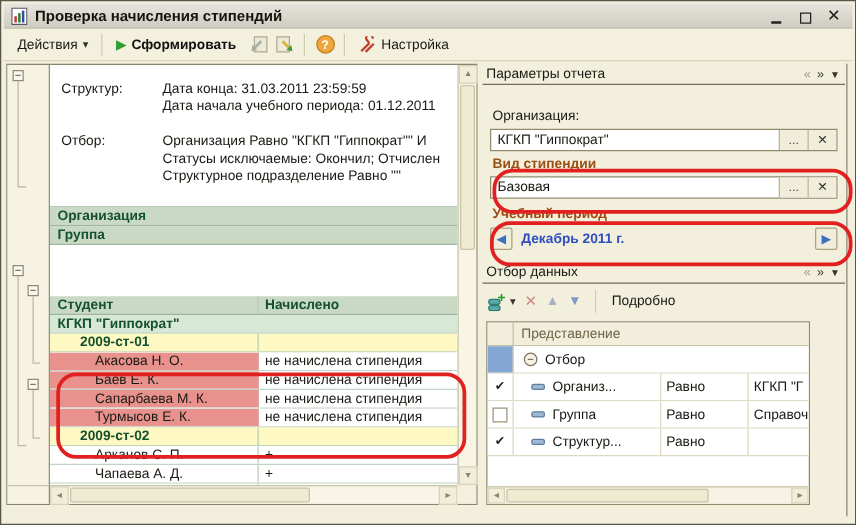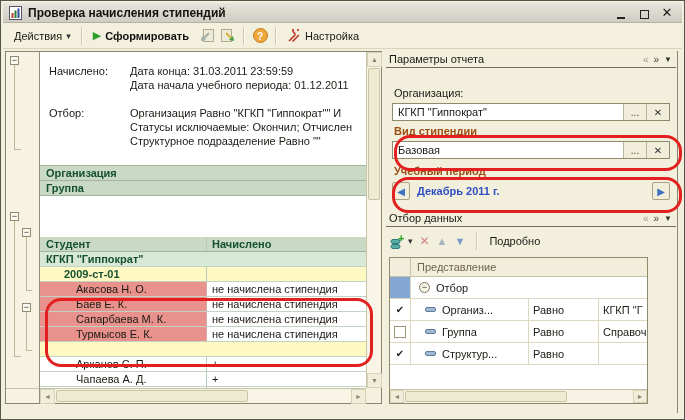--- a/index.html
+++ b/index.html
@@ -209,21 +209,21 @@
 
       <div class="exp" style="left:16px;top:251px;">−</div>
       <div class="tline" style="left:20px;top:260px;width:1px;height:39px;"></div>
       <div class="tline" style="left:21px;top:298px;width:5px;height:1px;"></div>
     </div>
 
     <div class="report">
 
       <div class="params">
         <div class="pline">
-            <span class="plabel">Начислено:</span>
+            <span class="plabel">Структур:</span>
             <span class="pvalue">Дата конца: 31.03.2011 23:59:59</span>
           </div>
         <div class="pline">
             <span class="plabel"></span>
             <span class="pvalue">Дата начала учебного периода: 01.12.2011</span>
           </div>
         <div class="pline">
             <span class="plabel"></span>
           </div>
         <div class="pline">
@@ -264,20 +264,21 @@
         <div class="rrow r-stud">
           <span class="cname alert">Сапарбаева М. К.</span>
           <span class="cval">не начислена стипендия</span>
         </div>
         <div class="rrow r-stud">
           <span class="cname alert">Турмысов Е. К.</span>
           <span class="cval">не начислена стипендия</span>
         </div>
 
         <div class="rrow r-grp">
+          <span class="cname">2009-ст-02</span>
             <span class="cval"></span>
         </div>
         <div class="rrow r-stud">
           <span class="cname">Арканов С. П.</span>
           <span class="cval">+</span>
         </div>
         <div class="rrow r-stud">
           <span class="cname">Чапаева А. Д.</span>
           <span class="cval">+</span>
         </div>

